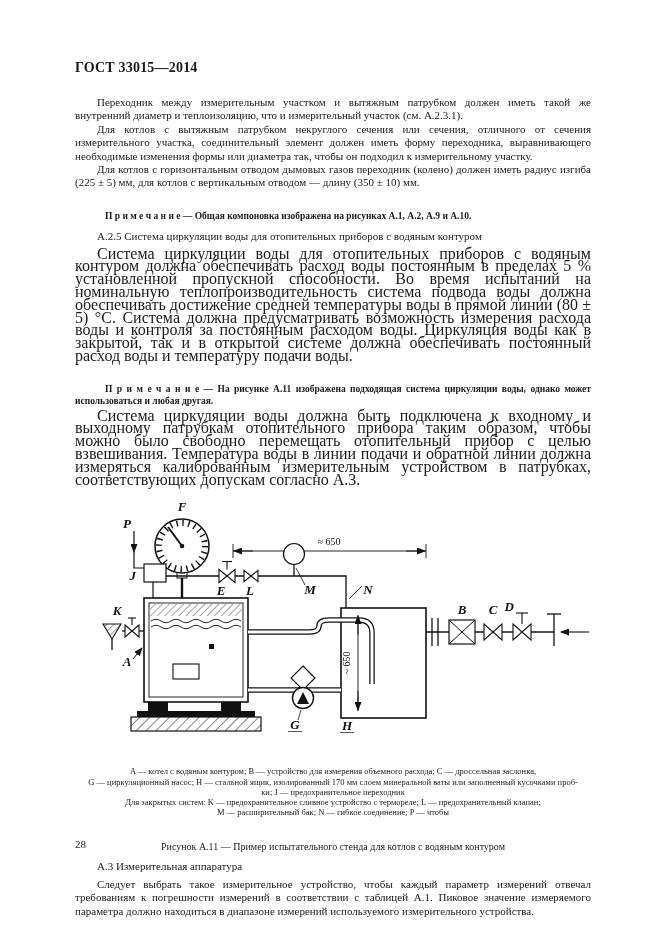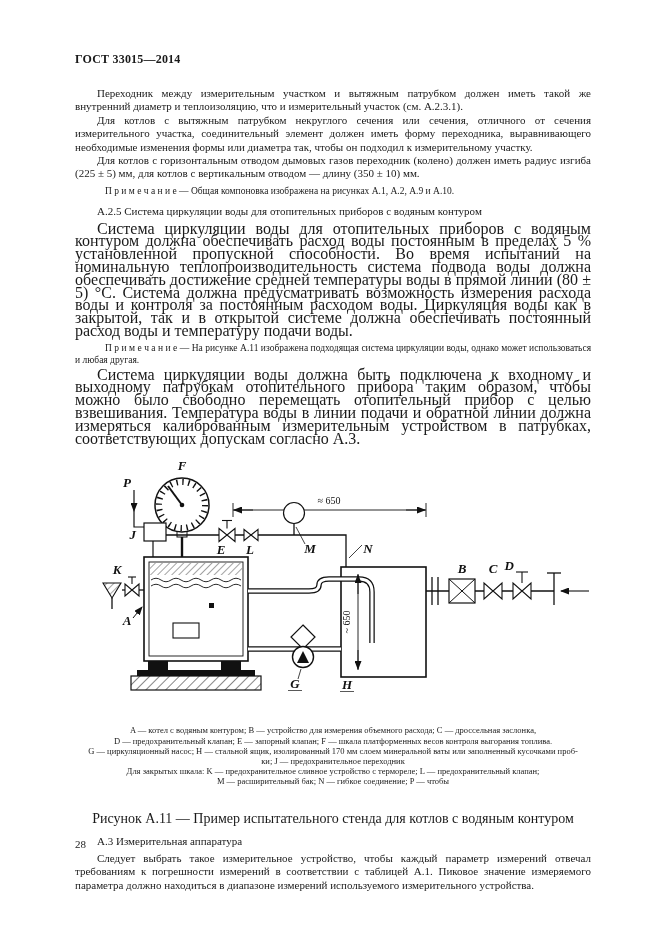--- a/index.html
+++ b/index.html
@@ -6,35 +6,35 @@
   html { background:#fff; }
   body {
     width:661px; height:935px;
     background:#ffffff;
     font-family:"Liberation Serif", serif;
     color:#1a1a1a;
     position:relative;
     overflow:hidden;
   }
   .page { padding:52px 70px 0 75px; }
-  .doc-header { font-weight:bold; font-size:12px; letter-spacing:.2px; }
+  .doc-header { font-weight:bold; font-size:14px; letter-spacing:.2px;margin-top:8px; }
   .content { margin-top:20px; }
   p {
     font-size:11px; line-height:13.4px;
     text-align:justify; text-indent:22px;
   }
   p.noindent { text-indent:0; }
-  p.note { font-size:9.5px; line-height:12.4px; text-indent:30px; margin:4px 0 2px; }
+  p.note { font-size:9.5px; line-height:12.4px; text-indent:30px; margin:20px 0 2px;font-weight:bold; }
   p.heading { font-weight:normal; margin:8px 0 4px; }
   p.small { font-size:16px; line-height:12.8px; }
   .figure { margin-top:12px; }
   .figure svg { display:block; margin-left:16px; }
   .legend { margin-top:24px; text-align:center; font-size:8.5px; line-height:10.2px; }
   .legend div { white-space:nowrap; }
-  .fig-caption { margin-top:24px; text-align:center; font-size:14px; }
+  .fig-caption { margin-top:24px; text-align:center; font-size:10px; }
   .after-fig { margin-top:16px; }
   .page-number { position:absolute; left:75px; top:838px; font-size:11px; }
   svg text {
     font-family:"Liberation Serif", serif;
     font-style:italic; font-weight:bold; font-size:13px; fill:#111;
   }
   svg text.dim { font-style:normal; font-weight:normal; font-size:10px; }
 </style>
 </head>
 <body>
@@ -216,24 +216,23 @@
 
         <g stroke="#111" stroke-width="1.3">
           <line x1="463" y1="148" x2="463" y2="116"></line>
           <line x1="456" y1="116" x2="470" y2="116"></line>
         </g>
         <line x1="498" y1="134" x2="470" y2="134" stroke="#111" stroke-width="1.1" marker-end="url(#arr)"></line>
       </svg>
 
       <div class="legend">
         <div>A — котел с водяным контуром; B — устройство для измерения объемного расхода; C — дроссельная заслонка,</div>
-        <div>D — предохранительный клапан; E — запорный клапан; F — шкала платформенных весов контроля выгорания топлива.</div>
         <div>G — циркуляционный насос; H — стальной ящик, изолированный 170 мм слоем минеральной ваты или заполненный кусочками проб-</div>
         <div>ки; J — предохранительное переходник</div>
-        <div>Для закрытых шкала: K — предохранительное сливное устройство с термореле; L — предохранительный клапан;</div>
+        <div>Для закрытых систем: K — предохранительное сливное устройство с термореле; L — предохранительный клапан;</div>
         <div>M — расширительный бак; N — гибкое соединение; P — чтобы</div>
       </div>
 
       <div class="fig-caption">Рисунок А.11 — Пример испытательного стенда для котлов с водяным контуром</div>
     </div>
 
     <p class="heading after-fig">А.3 Измерительная аппаратура</p>
     <p>Следует выбрать такое измерительное устройство, чтобы каждый параметр измерений отвечал требованиям к погрешности измерений в соответствии с таблицей А.1. Пиковое значение измеряемого параметра должно находиться в диапазоне измерений используемого измерительного устройства.</p>
   </div>
 

